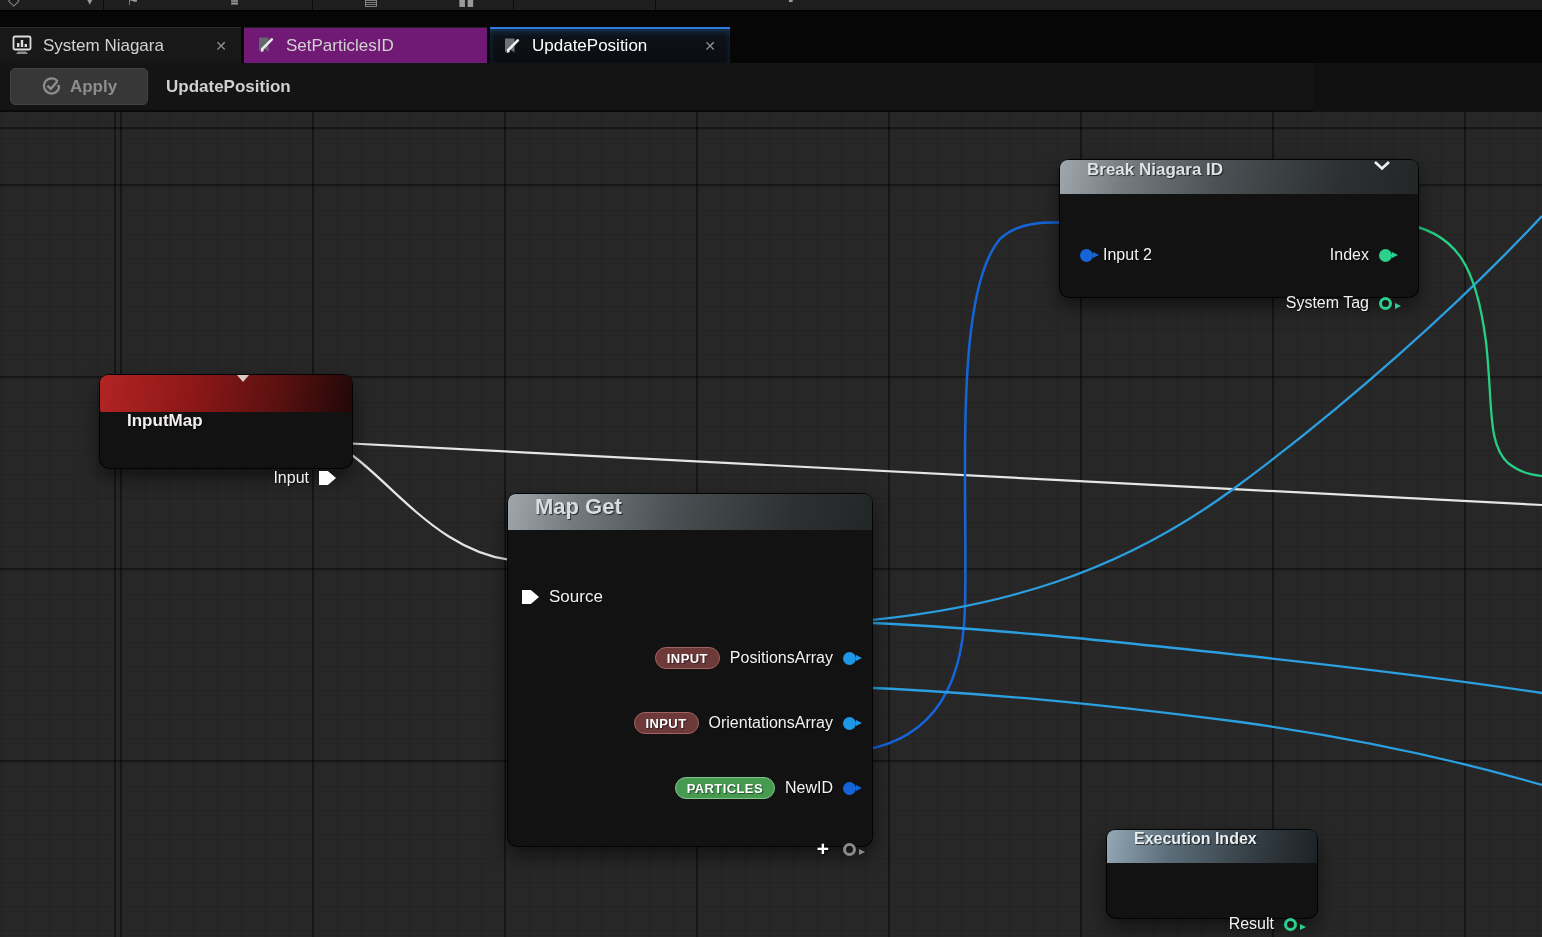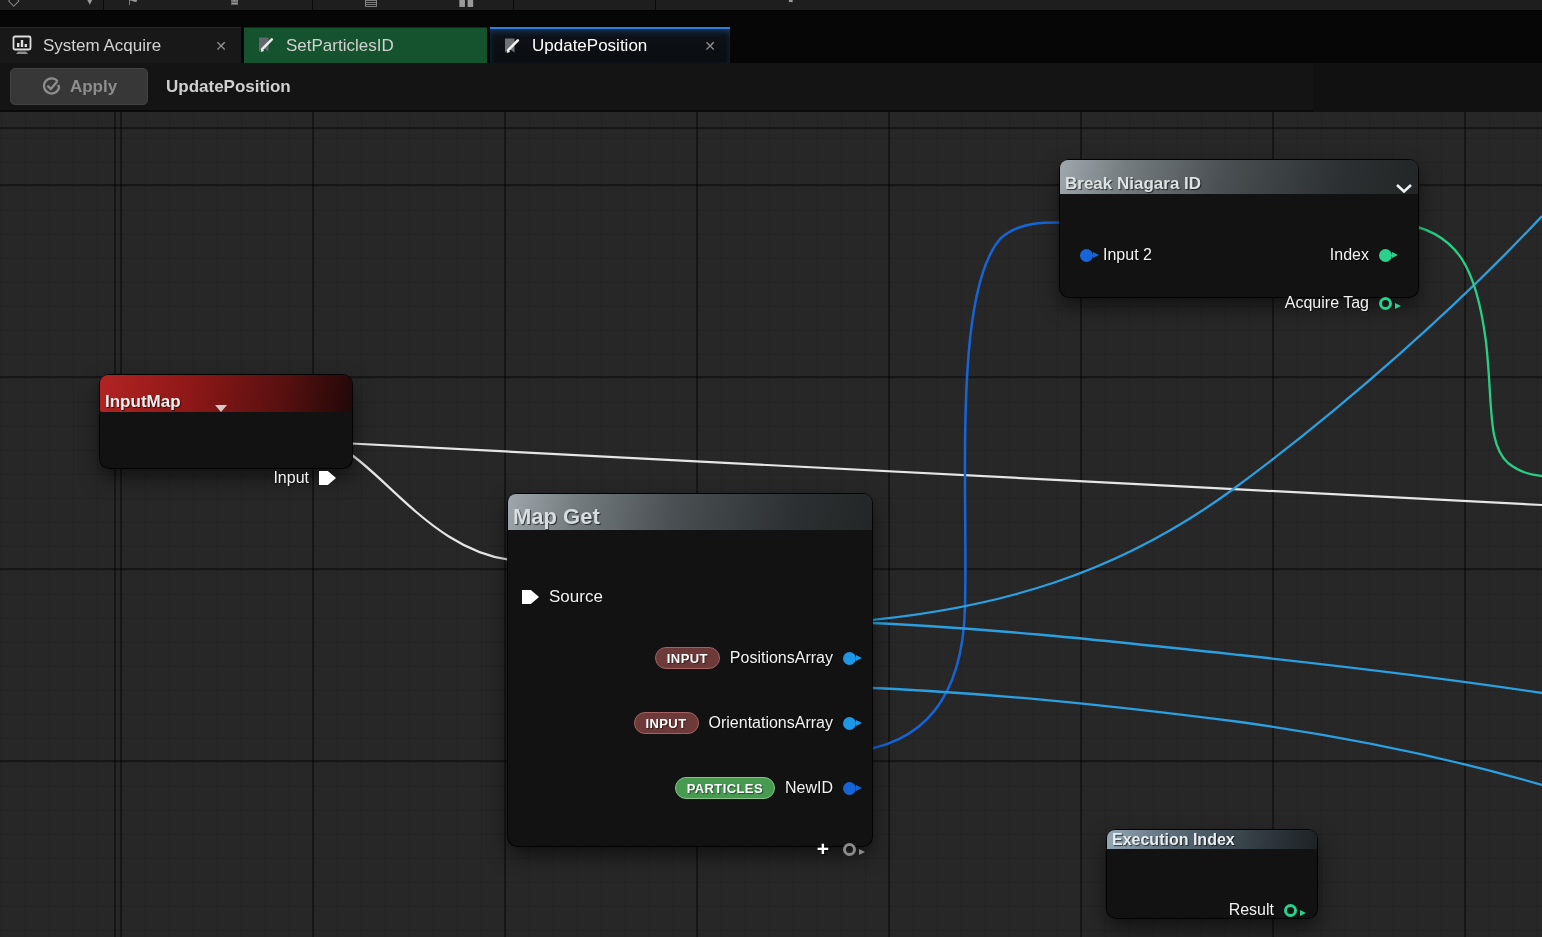--- a/index.html
+++ b/index.html
@@ -13,21 +13,21 @@
   .strip-icon{position:absolute;top:-9px;color:#9a9a9a;font-size:15px;line-height:18px;}
   .strip-sep{position:absolute;top:0;width:1px;height:10px;background:#0b0b0b;}
 
   
   .tabbar{position:absolute;left:0;top:11px;width:1542px;height:52px;background:#060606;}
   .tab{position:absolute;bottom:0;height:36px;display:flex;align-items:center;gap:9px;
        padding:0 12px;box-sizing:border-box;cursor:pointer;}
   .tab .tlabel{font-size:17px;color:#d2d2d2;white-space:nowrap;}
   .tab .tclose{margin-left:auto;color:#8f8f8f;font-size:14px;padding:0 2px;}
   .tab-1{left:0;width:241px;background:#181818;border-top:1px solid #2a2a2a;}
-  .tab-2{left:244px;width:243px;background:#14532d;border-top:1px solid #222;text-align:right;}
+  .tab-2{left:244px;width:243px;background:#701a75;border-top:1px solid #222;text-align:right;}
   .tab-3{left:490px;width:240px;background:linear-gradient(180deg,#0e1319 0%,#0a0d10 100%);
          border-top:2px solid #2e7cdc;box-shadow:inset 0 3px 8px -3px rgba(46,124,220,.55);}
   .tab-3 .tlabel{color:#fff;}
   .ticon{display:flex;align-items:center;}
 
   
   .toolbar{position:absolute;left:0;top:63px;width:1313px;height:49px;background:#141414;
            border-bottom:2px solid #0a0a0a;display:flex;align-items:center;box-sizing:border-box;}
   .apply-btn{margin-left:10px;height:35px;min-width:136px;background:#373737;border:1px solid #424242;
              border-radius:5px;display:flex;align-items:center;justify-content:center;gap:8px;
@@ -40,22 +40,22 @@
       repeating-linear-gradient(0deg, rgba(0,0,0,0.10) 0 1px, transparent 1px 24px),
       repeating-linear-gradient(90deg, rgba(0,0,0,0.10) 0 1px, transparent 1px 24px),
       repeating-linear-gradient(0deg, rgba(0,0,0,0.42) 0 2px, transparent 2px 192px),
       repeating-linear-gradient(90deg, rgba(0,0,0,0.42) 0 2px, transparent 2px 192px);
     background-position:0 18px, 1px 0, 0 17px, 120px 0;}
   .wires{position:absolute;left:0;top:0;width:1542px;height:825px;}
 
   
   .node{position:absolute;border-radius:9px;background:#121212;
         box-shadow:0 0 0 1px rgba(0,0,0,.9), 0 9px 20px rgba(0,0,0,.55), inset 0 1px 0 rgba(255,255,255,.07);}
-  .nhead{position:relative;border-radius:8px 8px 0 0;display:flex;align-items:flex-end;
-         padding:0 5px;box-sizing:border-box;}
+  .nhead{position:relative;border-radius:8px 8px 0 0;display:flex;align-items:flex-start;
+         padding:0 27px;box-sizing:border-box;}
   .ntitle{font-weight:bold;text-shadow:1px 1px 1px rgba(0,0,0,.65);}
   .nbody{position:relative;}
   .prow{position:absolute;display:flex;align-items:center;gap:10px;height:30px;}
   .plabel{font-size:16px;color:#f2f2f2;text-shadow:1px 1px 1px rgba(0,0,0,.6);white-space:nowrap;}
 
   .head-metal{background:linear-gradient(103deg,#a0a8ad 0%,#767d81 18%,#4a5053 45%,#2c3032 78%,#232626 100%);}
   .head-red{background:linear-gradient(100deg,#b22424 0%,#901818 35%,#581010 72%,#210808 100%);}
   .head-steel{background:linear-gradient(100deg,#94a8b5 0%,#5c6e7a 30%,#333d43 70%,#1d2225 100%);}
 
   
@@ -106,21 +106,21 @@
     <div class="tab tab-1">
       <span class="ticon">
         <svg width="22" height="21" viewBox="0 0 22 21">
           <rect x="1.5" y="1.5" width="17" height="13" rx="1.5" fill="none" stroke="#dfdfdf" stroke-width="1.8"></rect>
           <rect x="5" y="8" width="2.4" height="4" fill="#dfdfdf"></rect>
           <rect x="8.8" y="5" width="2.4" height="7" fill="#dfdfdf"></rect>
           <rect x="12.6" y="9" width="2.4" height="3" fill="#dfdfdf"></rect>
           <path d="M6 16.5 h8 l2 2.5 h-12 z" fill="#8f8f8f"></path>
         </svg>
       </span>
-      <span class="tlabel">System Acquire</span>
+      <span class="tlabel">System Niagara</span>
       <span class="tclose">✕</span>
     </div>
     <div class="tab tab-2">
       <span class="ticon">
         <svg width="21" height="21" viewBox="0 0 21 21">
           <path d="M3 2.5 h9.5 v14 l-4.7 -3.2 L3 16.5 z" fill="#63686c"></path>
           <path d="M6.2 14.2 L15.8 4.4" stroke="#ececec" stroke-width="2.6" stroke-linecap="round"></path>
           <path d="M4.6 17 l1.2 -3.4 2.3 2.3 z" fill="#ececec"></path>
         </svg>
       </span>
@@ -184,21 +184,21 @@
       <div class="nbody">
         <div class="prow" style="left:20px;top:46px;">
           <span class="pin deepblue filled"></span>
           <span class="plabel">Input 2</span>
         </div>
         <div class="prow" style="right:26px;top:46px;">
           <span class="plabel">Index</span>
           <span class="pin green filled"></span>
         </div>
         <div class="prow" style="right:26px;top:94px;">
-          <span class="plabel">Acquire Tag</span>
+          <span class="plabel">System Tag</span>
           <span class="pin green hollow"></span>
         </div>
       </div>
     </div>
 
     <div class="node" style="left:100px;top:263px;width:252px;height:93px;">
       <div class="nhead head-red" style="height:37px;border-radius:8px 8px 2px 2px;">
         <span class="ntitle" style="font-size:17px;color:#f3efef;margin-top:36px;">InputMap</span>
         <span class="caret"></span>
       </div>
@@ -235,21 +235,21 @@
           <span class="pin deepblue filled"></span>
         </div>
         <div class="prow" style="right:16px;top:304px;gap:14px;">
           <span class="plus">+</span>
           <span class="pin gray hollow"></span>
         </div>
       </div>
     </div>
 
     <div class="node" style="left:1107px;top:718px;width:210px;height:88px;">
-      <div class="nhead head-steel" style="height:19px;">
+      <div class="nhead head-steel" style="height:33px;">
         <span class="ntitle" style="font-size:16px;color:#e8edf0;">Execution Index</span>
       </div>
       <div class="nbody">
         <div class="prow" style="right:20px;top:46px;">
           <span class="plabel">Result</span>
           <span class="pin green hollow"></span>
         </div>
       </div>
     </div>
 

